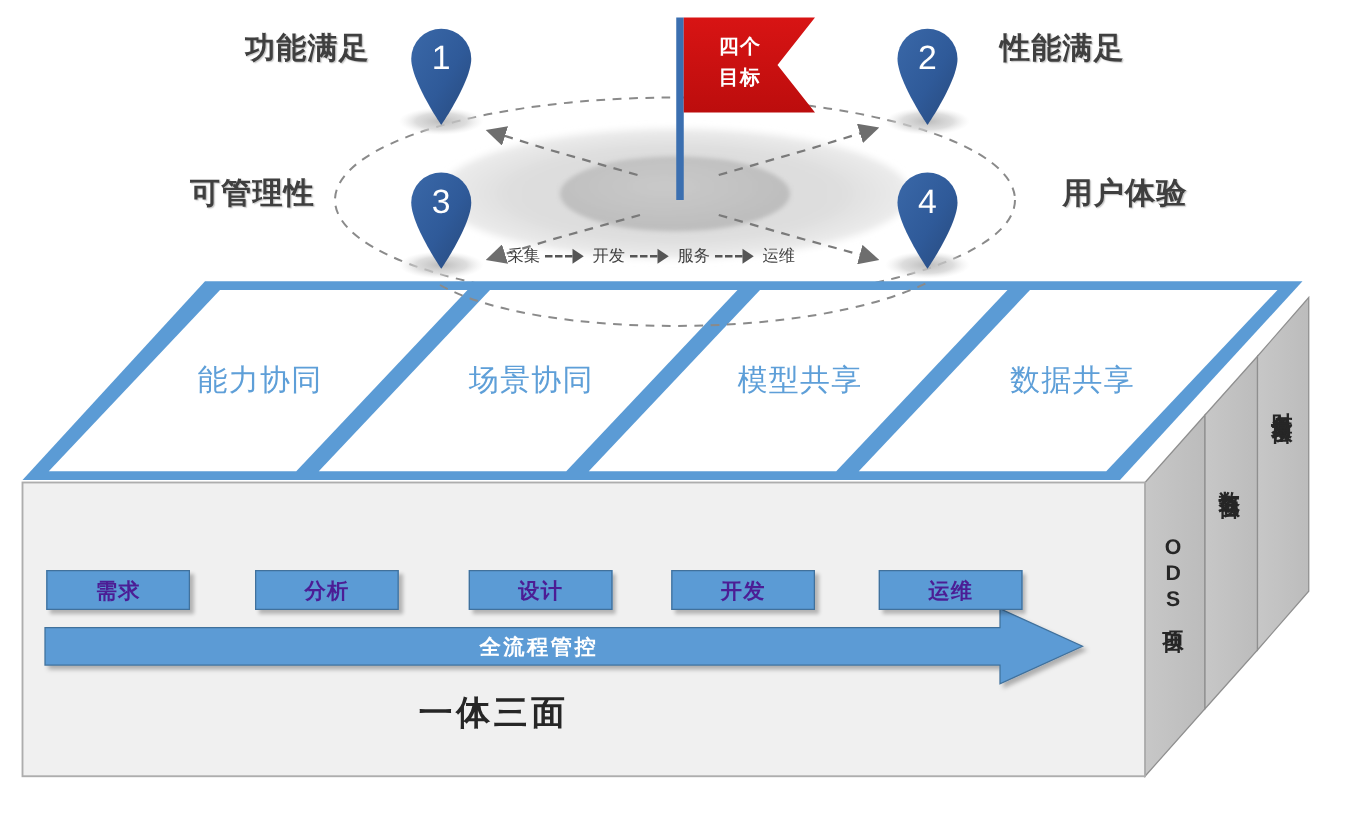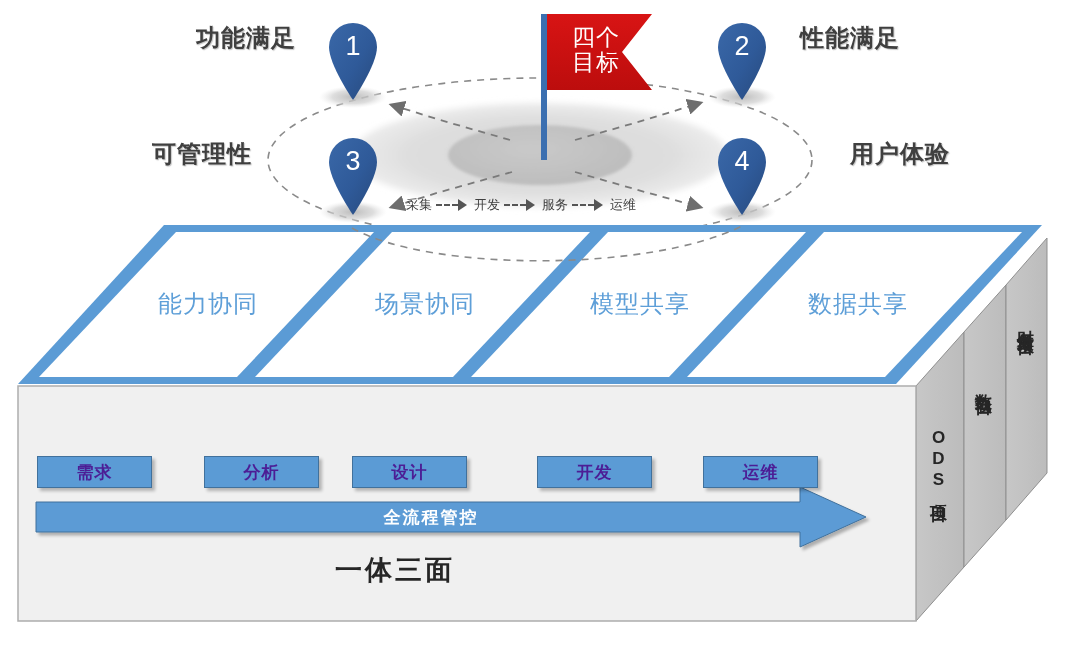--- a/index.html
+++ b/index.html
@@ -38,24 +38,24 @@
     width:46px;
     white-space:nowrap;
   }
 
   
   #flag-text{
     position:absolute;
     left:564px;top:25px;
     width:56px;
     color:#ffffff;
-    font-size:23px;
-    font-weight:normal;
+    font-size:16px;
+    font-weight:bold;
     line-height:25px;
-    text-align:right;
+    text-align:center;
     letter-spacing:1px;
   }
 
   
   #pipeline-row{
     position:absolute;
     left:404px;top:196px;
     display:flex;align-items:center;
     font-size:13px;color:#404040;
     white-space:nowrap;
@@ -280,21 +280,21 @@
   <div class="side-label" style="left:930px;top:428px;">ODS项目</div>
   <div class="side-label" style="left:975px;top:380px;">数仓项目</div>
   <div class="side-label" style="left:1017px;top:316px;">财务集市项目</div>
 
   <div class="stage-btn" style="left:37px;top:456px;width:113px;">
     <span>需求</span>
   </div>
   <div class="stage-btn" style="left:204px;top:456px;width:113px;">
     <span>分析</span>
   </div>
-  <div class="stage-btn" style="left:352px;top:456px;width:113px;">
+  <div class="stage-btn" style="left:375px;top:456px;width:113px;">
     <span>设计</span>
   </div>
   <div class="stage-btn" style="left:537px;top:456px;width:113px;">
     <span>开发</span>
   </div>
   <div class="stage-btn" style="left:703px;top:456px;width:113px;">
     <span>运维</span>
   </div>
 
   <div id="flow-arrow-label">全流程管控</div>

